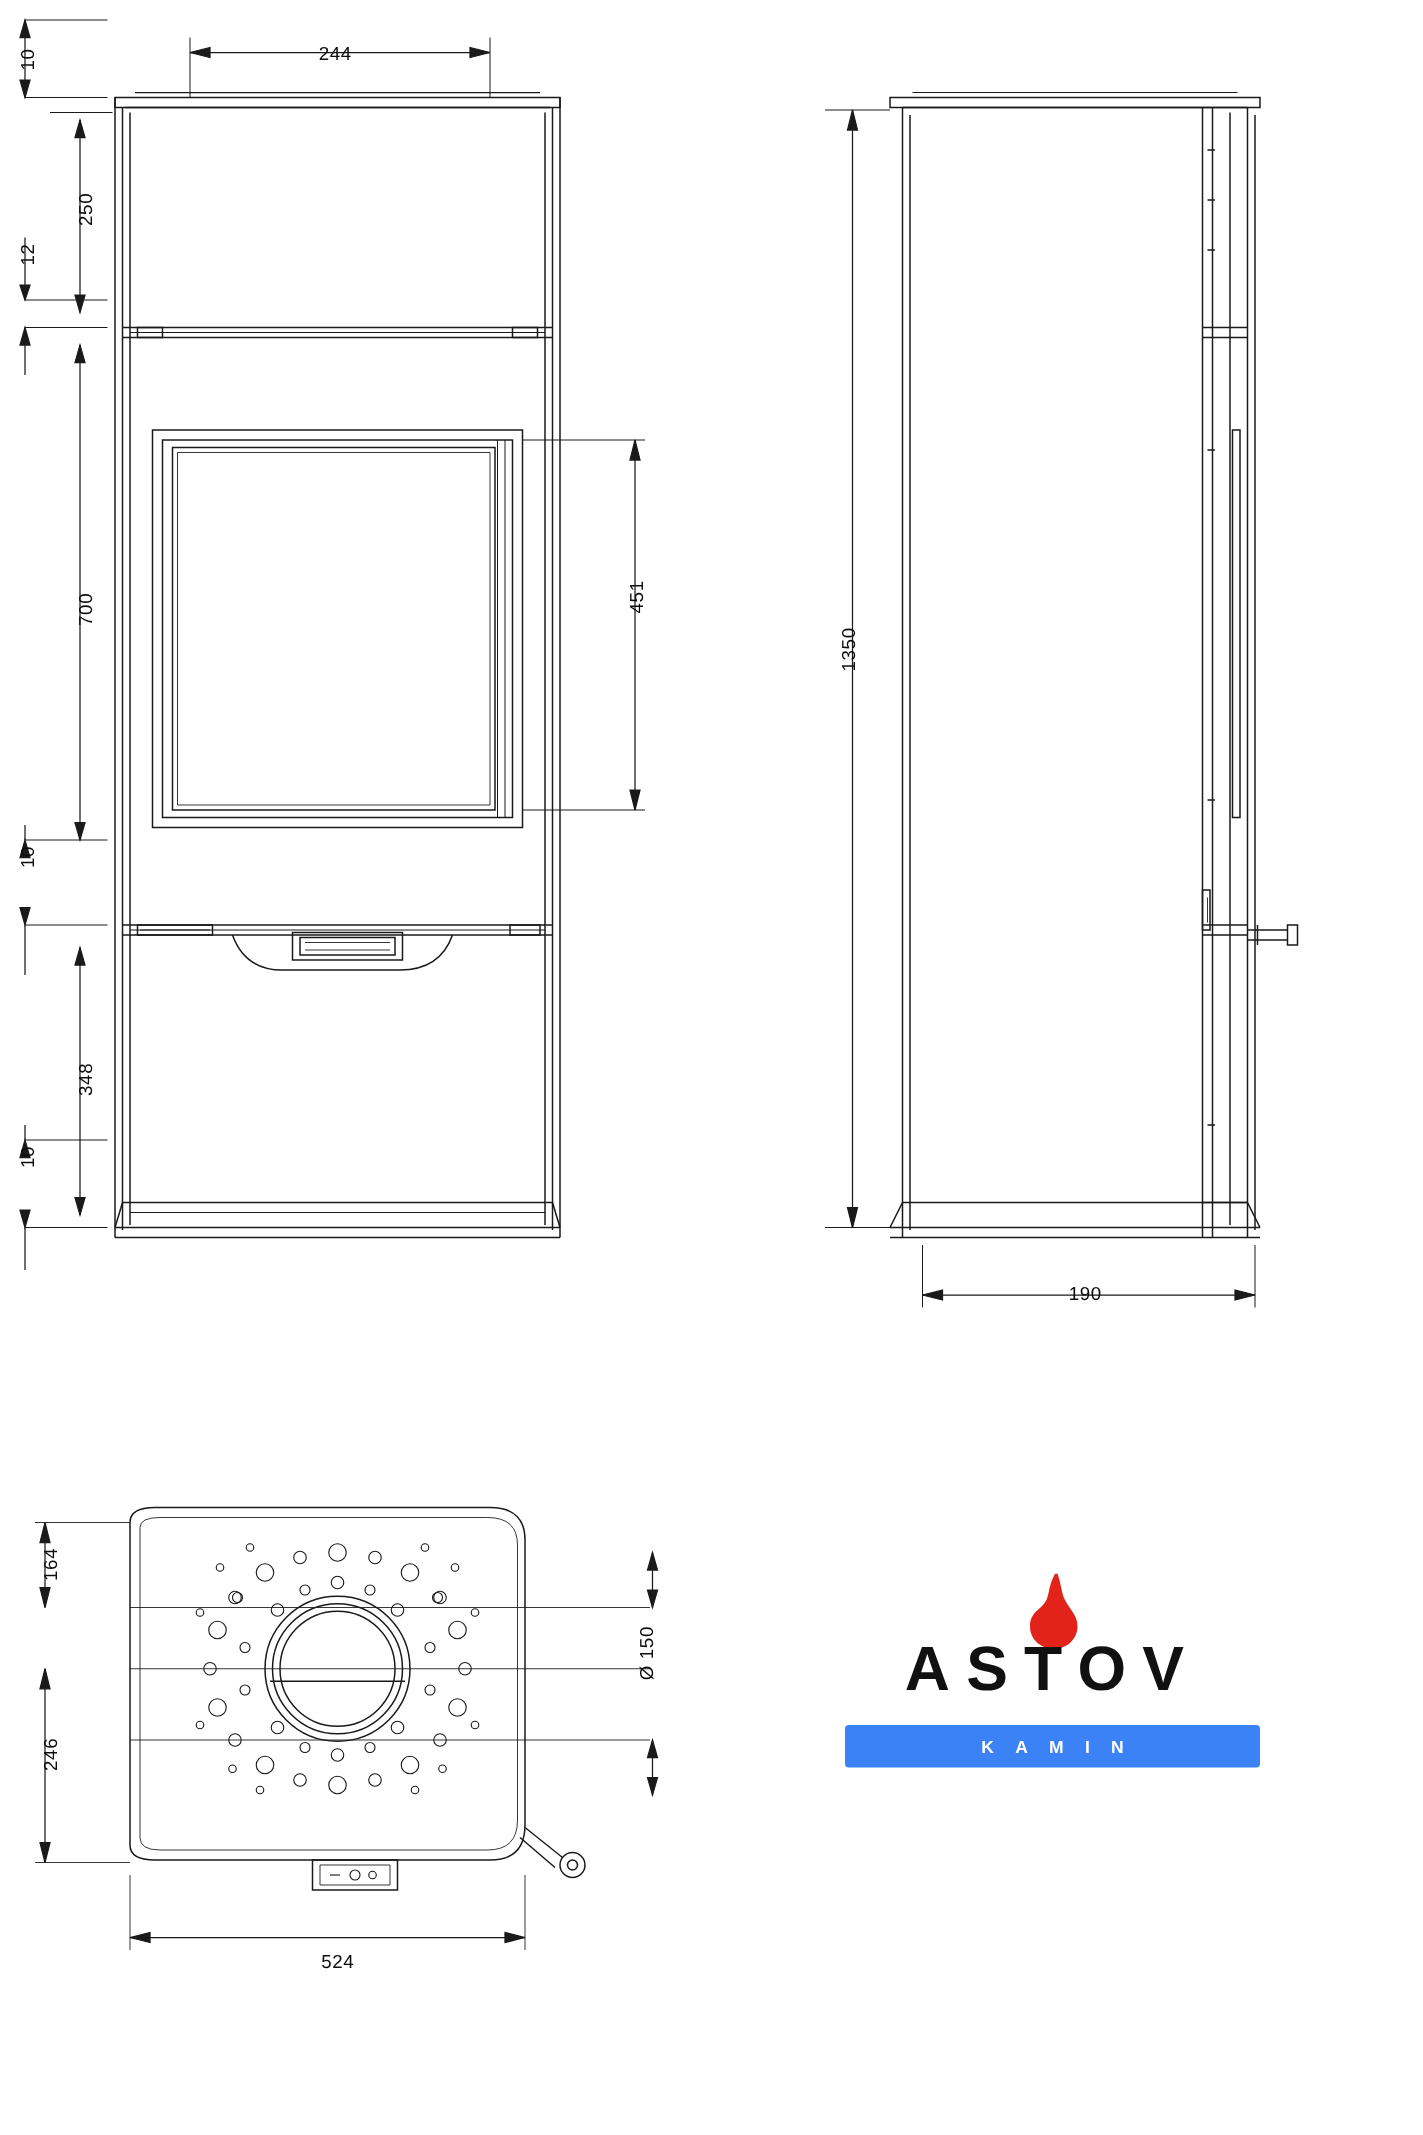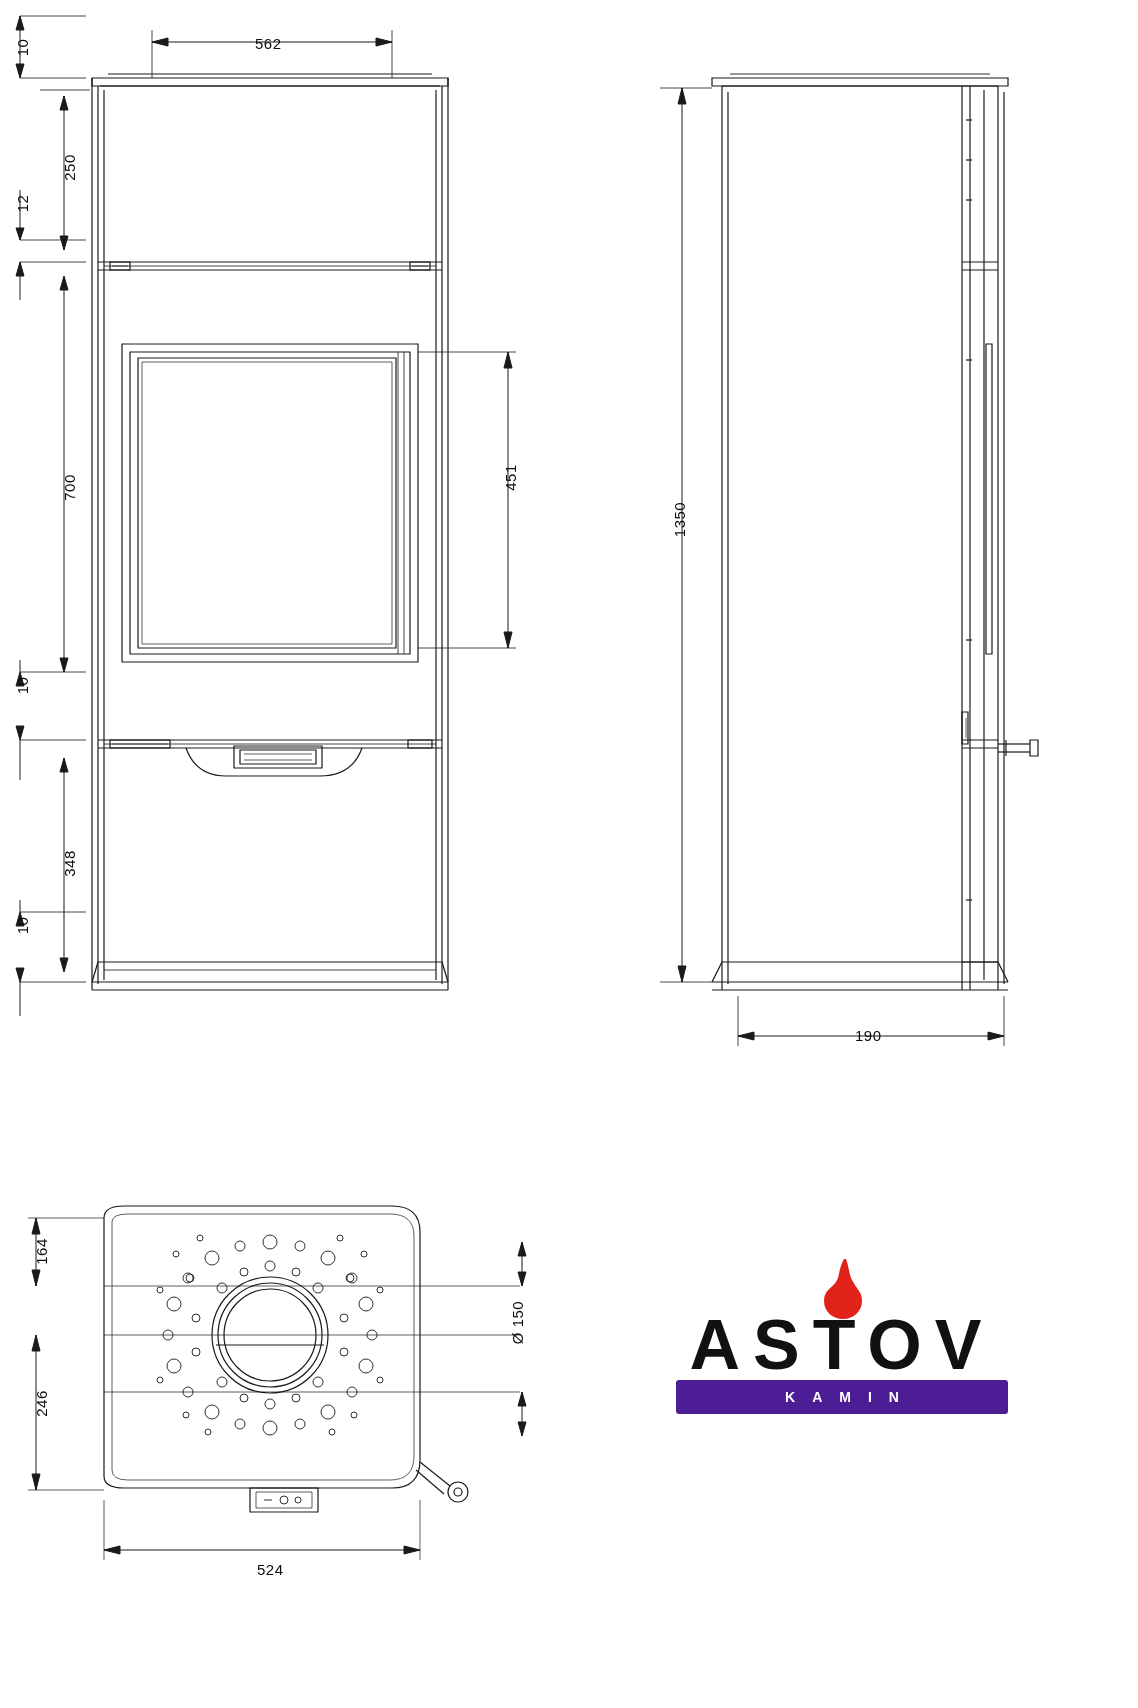--- a/index.html
+++ b/index.html
@@ -54,32 +54,32 @@
     height: 62px;
   }
   .logo-word {
     position: absolute;
     left: 0px;
     top: 52px;
     width: 340px;
     text-align: center;
     font-family: "Liberation Sans", sans-serif;
     font-weight: bold;
-    font-size: 70px;
+    font-size: 50px;
     letter-spacing: 13px;
     color: #111111;
     line-height: 1;
   }
   .logo-bar {
     position: absolute;
     left: 4px;
     top: 122px;
     width: 332px;
     height: 34px;
-    background: #4c1d95;
+    background: #3b82f6;
     border-radius: 3px;
   }
   .logo-sub {
     position: absolute;
     left: 0;
     top: 0;
     width: 332px;
     height: 34px;
     line-height: 34px;
     text-align: center;
@@ -359,21 +359,21 @@
 
         <path d="M104 1500 L104 1560" stroke-width="0.7"></path>
         <path d="M420 1500 L420 1560" stroke-width="0.7"></path>
         <path d="M104 1550 L420 1550"></path>
         <path d="M104 1550 L120 1546 L120 1554 Z" fill="#1a1a1a"></path>
         <path d="M420 1550 L404 1546 L404 1554 Z" fill="#1a1a1a"></path>
       </g>
     </g>
   </svg>
 
-  <div class="lbl" style="left:255px; top:36px;">562</div>
+  <div class="lbl" style="left:255px; top:36px;">244</div>
 
   <div class="lbl vert" style="left:14px; top:40px;">10</div>
   <div class="lbl vert" style="left:56px; top:160px;">250</div>
   <div class="lbl vert" style="left:14px; top:196px;">12</div>
   <div class="lbl vert" style="left:56px; top:480px;">700</div>
   <div class="lbl vert" style="left:497px; top:470px;">451</div>
   <div class="lbl vert" style="left:14px; top:678px;">10</div>
   <div class="lbl vert" style="left:56px; top:856px;">348</div>
   <div class="lbl vert" style="left:14px; top:918px;">10</div>
 

